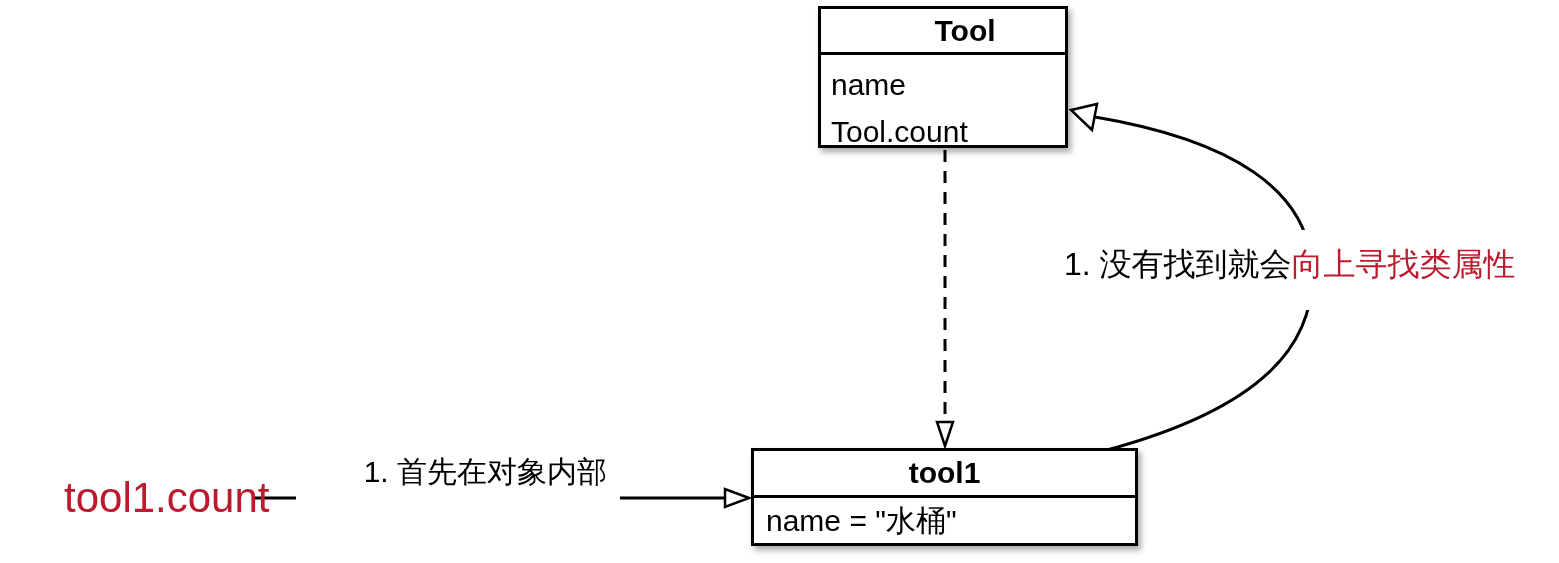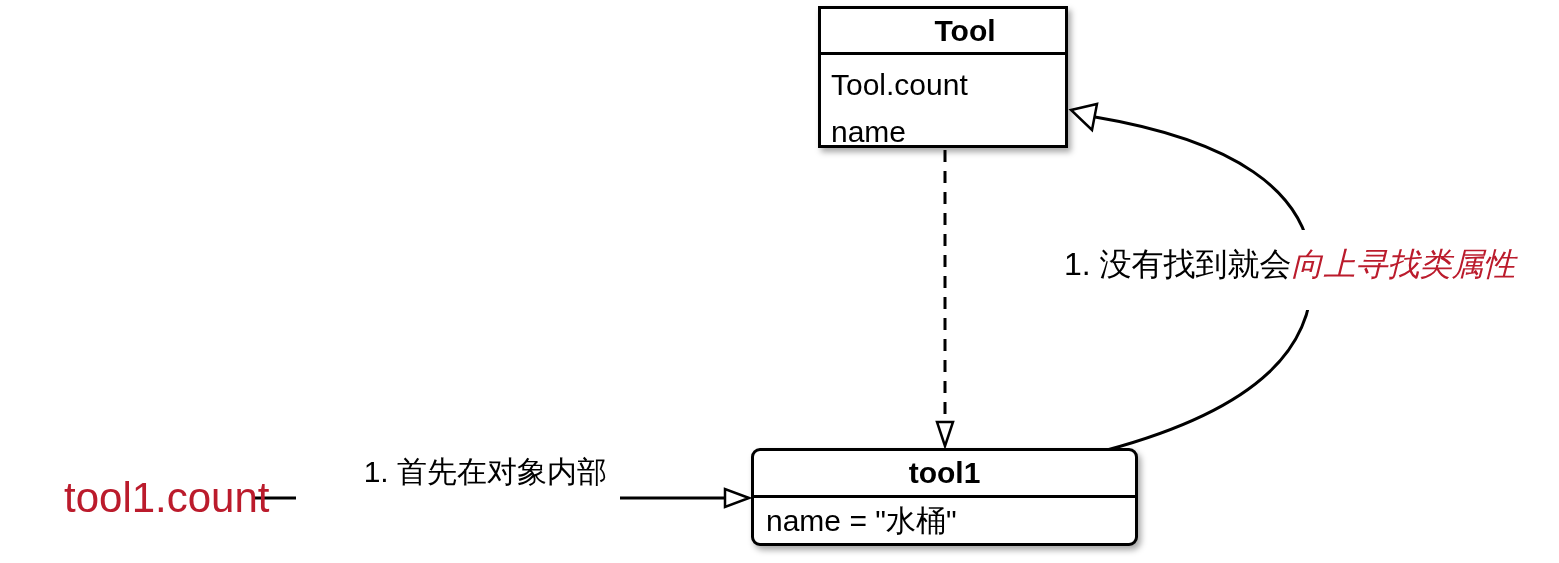--- a/index.html
+++ b/index.html
@@ -13,36 +13,36 @@
     box-shadow:3px 4px 6px rgba(0,0,0,0.35); z-index:2;
   }
   .uml-title {
     box-sizing:border-box; border-bottom:3px solid #000; font-weight:bold; font-size:30px;
     display:flex; align-items:center; justify-content:center;
   }
   .uml-body { box-sizing:border-box; font-size:30px; text-align:left; }
   .class-box   { left:818px; top:6px;   width:250px; height:142px; }
   .class-box .uml-title { height:46px;padding-left:44px; }
   .class-box .uml-body  { padding:6px 10px 0 10px; line-height:47px; }
-  .instance-box { left:751px; top:448px; width:387px; height:98px;border-radius:9px; }
+  .instance-box { left:751px; top:448px; width:387px; height:98px; }
   .instance-box .uml-title { height:47px; }
   .instance-box .uml-body  { padding:3px 10px 0 12px; line-height:40px; }
   .expr-label {
     position:absolute; left:28px; top:477px; font-size:42px; line-height:42px;
     color:#BB1B2C; z-index:2; white-space:nowrap;margin-left:36px;
   }
   .step1-note {
     position:absolute; left:331px; top:447px; width:276px; text-align:right;
     font-size:30px; line-height:50px; z-index:2; white-space:nowrap;
   }
   .step2-note {
     position:absolute; left:1064px; top:243px; font-size:32px; line-height:42px;
     z-index:3; white-space:nowrap;
   }
-  .red-text { color:#BB1B2C;font-style:italic; }
+  .red-text { color:#BB1B2C; }
   .black-text { color:#000; }
 </style>
 </head>
 <body>
 
 <div class="canvas">
 
   <svg class="arrow-layer" width="1559" height="563" viewBox="0 0 1559 563" xmlns="http://www.w3.org/2000/svg">
 
     <line x1="252" y1="498" x2="296" y2="498" stroke="#000" stroke-width="3"></line>
@@ -54,22 +54,22 @@
     <polygon points="945,446 937,422 953,422" fill="#fff" stroke="#000" stroke-width="2.5"></polygon>
 
     <path d="M 1107 450 C 1262 408 1316 345 1312 268 C 1308 190 1232 140 1095 117" fill="none" stroke="#000" stroke-width="3"></path>
     <rect x="1235" y="230" width="130" height="80" fill="#fff"></rect>
     <polygon points="1071,110 1097,104 1092,130" fill="#fff" stroke="#000" stroke-width="2.5"></polygon>
   </svg>
 
   <div class="uml-box class-box">
     <div class="uml-title">Tool</div>
     <div class="uml-body">
+      <div>name</div>
       <div>Tool.count</div>
-      <div>name</div>
     </div>
   </div>
 
   <div class="uml-box instance-box">
     <div class="uml-title">tool1</div>
     <div class="uml-body">
       <div>name = "水桶"</div>
     </div>
   </div>
 

